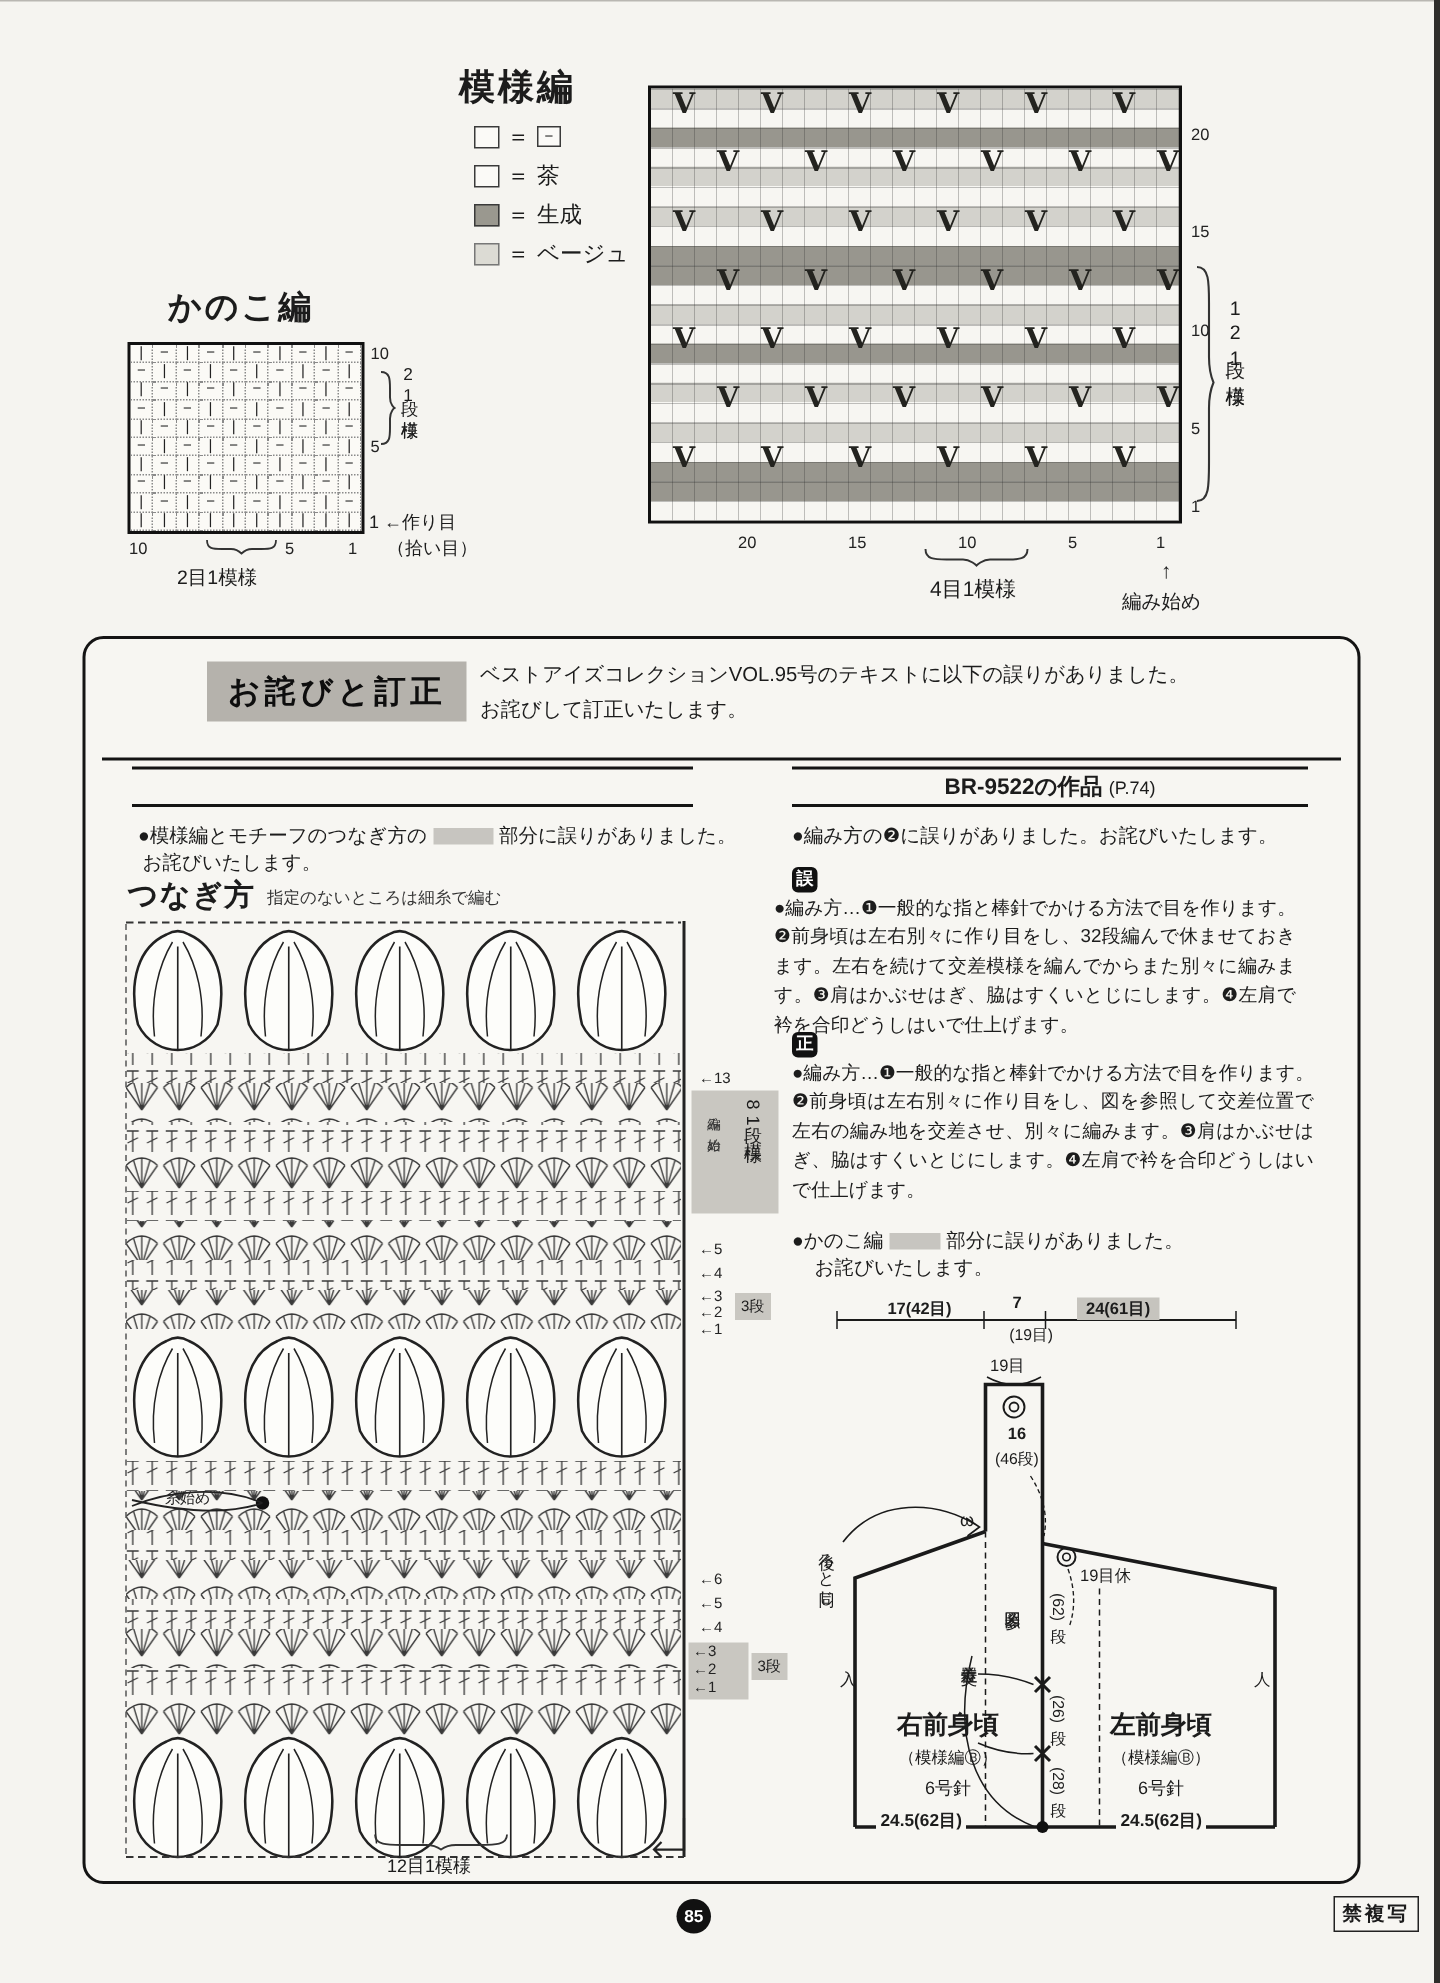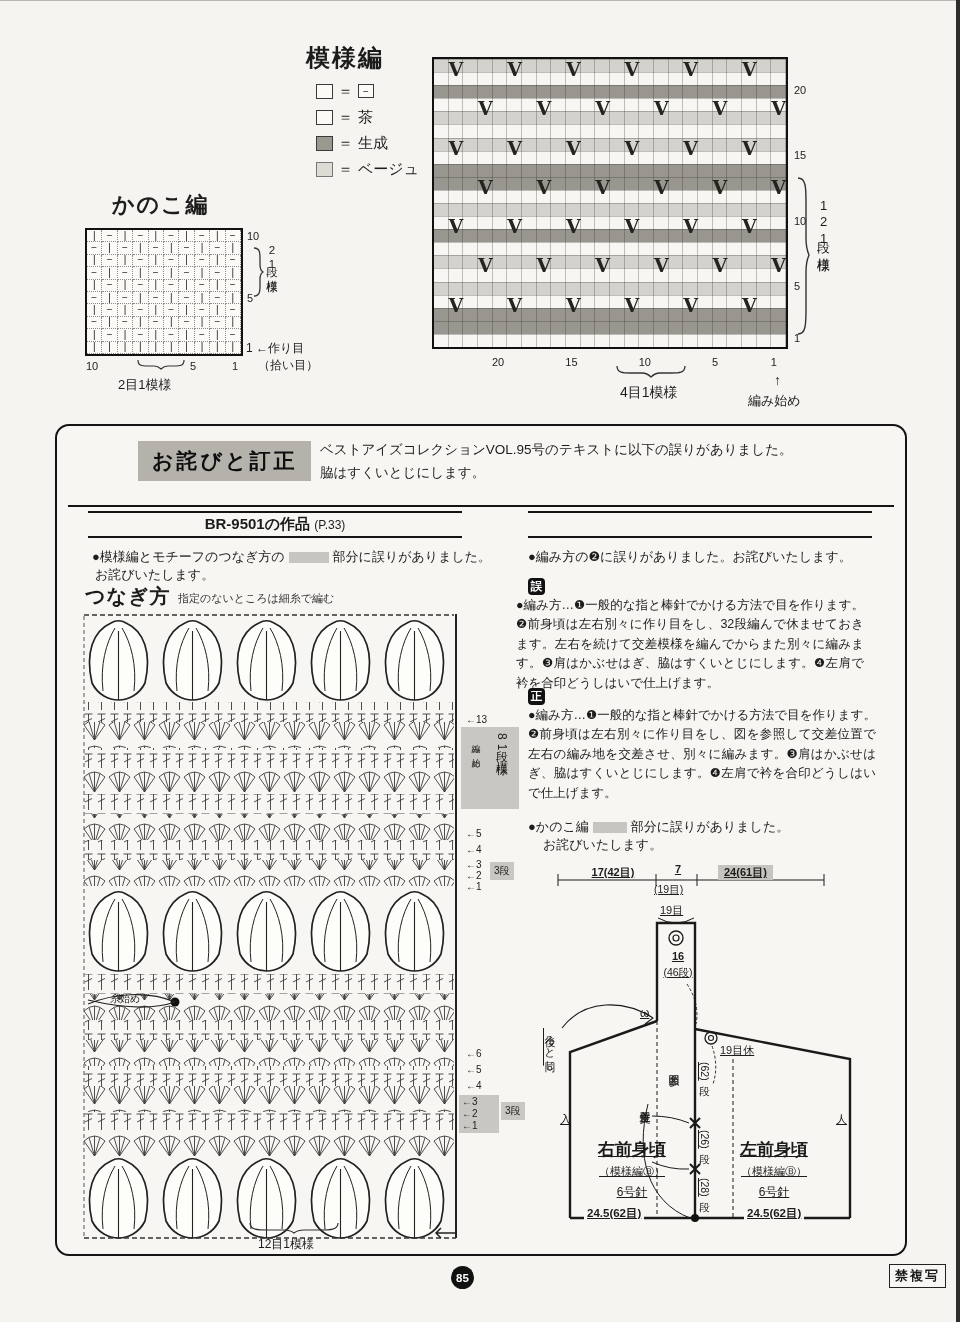--- a/index.html
+++ b/index.html
@@ -31,21 +31,21 @@
   
   #notice-box { position:absolute; left:55px; top:424px; width:852px; height:832px; border:2.5px solid #141414; border-radius:14px; background:#f7f6f2; }
   .badge { position:absolute; background:#b5b2ac; color:#0e0e0e; font-weight:bold; font-size:21px; letter-spacing:3px; padding:6px 14px; }
   .sec-title { position:absolute; font-size:15px; text-align:center; }
   .para { position:absolute; font-size:12.5px; line-height:1.55; text-align:justify; }
   .gp-badge { display:inline-block; width:17px; height:17px; background:#111; color:#fff; font-size:11.5px; line-height:17px; text-align:center; border-radius:4px; font-weight:bold; }
   .annot { position:absolute; font-size:10px; color:#222; white-space:nowrap; }
   .shade-box { position:absolute; background:#c9c7c1; }
   
   #schematic { position:absolute; left:540px; top:866px; width:345px; height:386px; }
-  #schematic .lbl { position:absolute; font-size:11px; white-space:nowrap;text-decoration:underline; }
+  #schematic .lbl { position:absolute; font-size:11px; white-space:nowrap; }
   .dim { font-weight:bold; font-size:12px; }
   #pagenum { position:absolute; left:451px; top:1266px; width:23px; height:23px; border-radius:50%; background:#111; color:#fff; font-size:11.5px; font-weight:bold; display:flex; align-items:center; justify-content:center; }
   #stamp { position:absolute; left:889px; top:1264px; border:1.6px solid #222; font-size:13px; font-weight:bold; padding:2px 5px; letter-spacing:2px; background:#f7f6f2; }
   .scan-edge-r { position:absolute; right:0; top:0; width:4px; height:100%; background:#2e2d2b; }
   .scan-edge-t { position:absolute; left:0; top:0; width:100%; height:1px; background:#b9b7b2; }
 </style>
 </head>
 <body>
 
 <div id="page">
@@ -268,28 +268,24 @@
   <svg class="abs" style="left:615px;top:364px;" width="72" height="14">
     <path d="M2,2 C2,9 8,9 16,9 L27,9 C32,9 36,13 36,13 C36,13 40,9 45,9 L56,9 C64,9 70,9 70,2" stroke="#333" stroke-width="1.3" fill="none"></path>
   </svg>
   <div class="abs" style="left:620px;top:384px;font-size:14px;">4目1模様</div>
   <div class="abs" style="left:774px;top:372px;font-size:14px;">↑</div>
   <div class="abs" style="left:748px;top:392px;font-size:13px;">編み始め</div>
 
   <div id="notice-box"></div>
   <div class="badge" style="left:138px;top:441px;">お詫びと訂正</div>
   <div class="abs" style="left:320px;top:441px;font-size:13.5px;text-align:center;">ベストアイズコレクションVOL.95号のテキストに以下の誤りがありました。</div>
-  <div class="abs" style="left:320px;top:464px;font-size:13.5px;">脇はすくいとじにします。</div>
+  <div class="abs" style="left:320px;top:464px;font-size:13.5px;">お詫びして訂正いたします。</div>
   <div class="rule" style="left:68px;top:505px;width:826px;height:2px;"></div>
 
   <div class="rule" style="left:88px;top:511px;width:374px;height:1.6px;"></div>
-  <div class="sec-title" style="left:88px;top:515px;width:374px;">
-    <span class="bold">BR-9501の作品</span>
-    <span style="font-size:12px;">(P.33)</span>
-  </div>
   <div class="rule" style="left:88px;top:536px;width:374px;height:1.6px;"></div>
 
   <div class="abs" style="left:80px;top:548px;font-size:13px;margin-left:12px;">
     <span>●模様編とモチーフのつなぎ方の</span><span class="chip"></span><span>部分に誤りがありました。</span>
   </div>
   <div class="abs" style="left:95px;top:566px;font-size:13px;">お詫びいたします。</div>
   <div class="abs bold" style="left:85px;top:583px;font-size:20px;letter-spacing:1px;">つなぎ方</div>
   <div class="abs" style="left:178px;top:591px;font-size:11px;color:#333;">指定のないところは細糸で編む</div>
 
   <svg class="abs" style="left:82px;top:612px;" width="390" height="628" viewBox="0 0 390 628">
@@ -362,20 +358,24 @@
     <span class="annot" style="left:3px;top:25px;">←1</span>
   </div>
   <div class="shade-box" style="left:501px;top:1102px;padding:2px 4px;font-size:10px;">3段</div>
   <div class="annot" style="left:110px;top:992px;">糸始め</div>
   <svg class="abs" style="left:248px;top:1221px;" width="92" height="13">
     <path d="M2,2 C2,9 10,9 20,9 L36,9 C42,9 46,12 46,12 C46,12 50,9 56,9 L72,9 C82,9 90,9 90,2" stroke="#333" stroke-width="1.2" fill="none"></path>
   </svg>
   <div class="abs" style="left:258px;top:1236px;font-size:12px;">12目1模様</div>
 
   <div class="rule" style="left:528px;top:511px;width:344px;height:1.6px;"></div>
+  <div class="sec-title" style="left:528px;top:515px;width:344px;">
+    <span class="bold">BR-9522の作品</span>
+    <span style="font-size:12px;">(P.74)</span>
+  </div>
   <div class="rule" style="left:528px;top:536px;width:344px;height:1.6px;"></div>
 
   <div class="abs" style="left:528px;top:548px;font-size:13px;">●編み方の❷に誤りがありました。お詫びいたします。</div>
   <div class="abs" style="left:528px;top:576px;">
     <span class="gp-badge">誤</span>
   </div>
   <div class="para" style="left:516px;top:596px;width:348px;">●編み方…❶一般的な指と棒針でかける方法で目を作ります。❷前身頃は左右別々に作り目をし、32段編んで休ませておきます。左右を続けて交差模様を編んでからまた別々に編みます。❸肩はかぶせはぎ、脇はすくいとじにします。❹左肩で衿を合印どうしはいで仕上げます。</div>
   <div class="abs" style="left:528px;top:686px;">
     <span class="gp-badge">正</span>
   </div>
@@ -409,21 +409,21 @@
         <path d="M150,252 L160,262 M160,252 L150,262" stroke-width="2"></path>
         <path d="M150,298 L160,308 M160,298 L150,308" stroke-width="2"></path>
         <circle cx="155" cy="352" r="4" fill="#111" stroke="none"></circle>
         <path d="M112,250 Q132,250 149,257 M112,296 Q130,304 149,303" stroke-width="1"></path>
         <path d="M108,238 C95,290 108,336 150,352" stroke-width="1"></path>
         <path d="M22,162 C45,132 85,134 113,152 M104,146 L113,152 L105,158" stroke-width="1.1"></path>
       </g>
     </svg>
     <div class="lbl dim" style="left:28px;top:-1px;width:90px;text-align:center;">17(42目)</div>
     <div class="lbl dim" style="left:118px;top:-3px;width:40px;text-align:center;">7</div>
-    <div class="lbl" style="left:114px;top:17px;width:48px;text-align:left;font-size:10.5px;">(19目)</div>
+    <div class="lbl" style="left:114px;top:17px;width:48px;text-align:right;font-size:10.5px;">(19目)</div>
     <div class="lbl dim" style="left:178px;top:-1px;background:#c6c4be;padding:0 6px;">24(61目)</div>
     <div class="lbl" style="left:120px;top:37px;">19目</div>
     <div class="lbl dim" style="left:128px;top:84px;width:20px;text-align:center;">16</div>
     <div class="lbl" style="left:118px;top:100px;width:40px;text-align:center;font-size:10.5px;">(46段)</div>
     <div class="lbl" style="left:100px;top:140px;font-size:12px;">ω</div>
     <div class="lbl" style="left:180px;top:177px;">19目休</div>
     <div class="lbl vtext" style="left:158px;top:196px;font-size:10.5px;letter-spacing:0;">(62段)</div>
     <div class="lbl vupright" style="left:126px;top:200px;font-size:11px;letter-spacing:0;">図参照</div>
     <div class="lbl vupright" style="left:97px;top:237px;font-size:11px;letter-spacing:0;">交差位置</div>
     <div class="lbl vtext" style="left:158px;top:264px;font-size:10.5px;letter-spacing:0;">(26段)</div>

